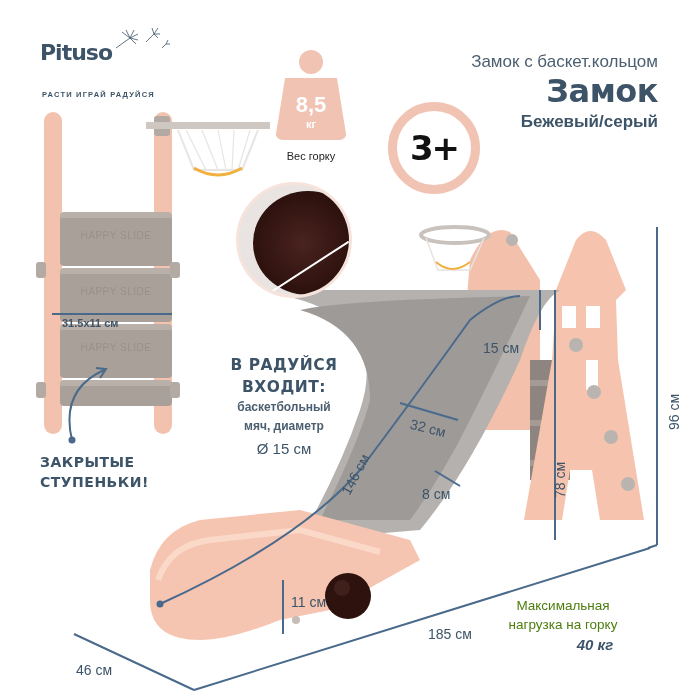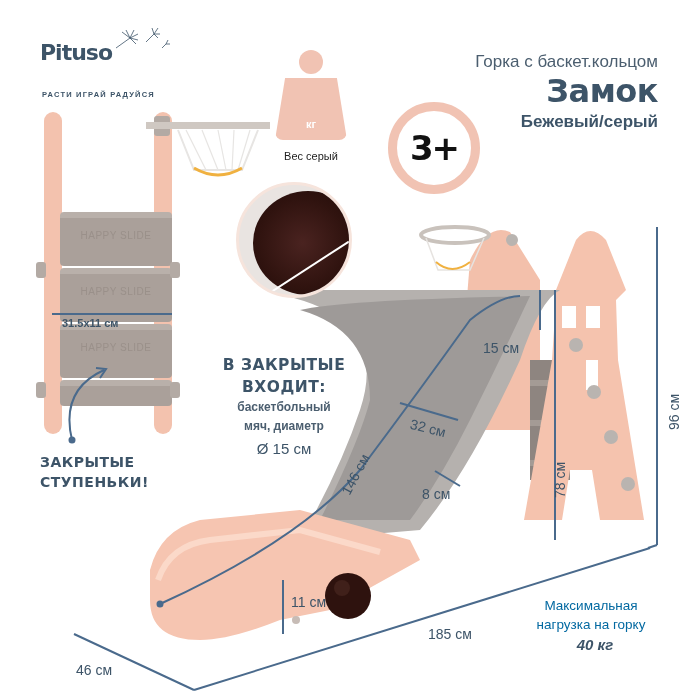--- a/index.html
+++ b/index.html
@@ -47,21 +47,21 @@
 
   .closed-steps { left: 40px; top: 452px; width: 150px; text-align: left; font-family: "DejaVu Sans", sans-serif; font-weight: bold; font-size: 14px; line-height: 20px; color: #3d5468; letter-spacing: 0.5px; }
 
   
   .kit-title { left: 200px; top: 354px; width: 168px; text-align: center; font-family: "DejaVu Sans", sans-serif; font-weight: bold; font-size: 15.5px; line-height: 22px; color: #3d5468; letter-spacing: 0.5px; }
   .kit-desc { left: 200px; top: 398px; width: 168px; text-align: center; font-size: 12px; font-weight: bold; line-height: 19px; color: #4b5e6f; }
   .kit-diam { left: 200px; top: 440px; width: 168px; text-align: center; font-size: 15px; color: #3d5468; }
 
   
   .dim { font-size: 14px; color: #3d5468; white-space: nowrap; }
-  .load-label { left: 516px; top: 596px; width: 150px; text-align: center; font-size: 13.5px; color: #0369a1; line-height: 19px; }
+  .load-label { left: 488px; top: 596px; width: 150px; text-align: center; font-size: 13.5px; color: #4d7c0f; line-height: 19px; }
   .load-value { left: 520px; top: 636px; width: 150px; text-align: center; font-size: 15px; font-weight: bold; color: #3d5468; font-style: italic; }
 
   svg.scene { position: absolute; left: 0; top: 0; }
 </style>
 </head>
 <body>
 
 <div class="abs logo">
   <svg class="dandelion" width="80" height="30" viewBox="0 0 80 30">
     <g stroke="#3d5468" stroke-width="0.8" fill="none">
@@ -79,30 +79,31 @@
         <line x1="54" y1="6" x2="58" y2="10"></line>
       <line x1="62" y1="20" x2="66" y2="16"></line>
         <line x1="66" y1="16" x2="68" y2="12"></line>
         <line x1="66" y1="16" x2="70" y2="16"></line>
     </g>
   </svg>
   <div class="logo-word">Pituso</div>
   <div class="logo-tag">РАСТИ ИГРАЙ РАДУЙСЯ</div>
 </div>
 
-<div class="abs subtitle">Горка с баскет.кольцом</div>
+<div class="abs subtitle">Замок с баскет.кольцом</div>
 <div class="abs title">Замок</div>
 <div class="abs color-name">Бежевый/серый</div>
 
 <div class="abs weight">
   <div class="weight-knob"></div>
   <div class="weight-body"></div>
+  <div class="weight-num">8,5</div>
   <div class="weight-unit">кг</div>
 </div>
-<div class="abs weight-caption">Вес серый</div>
+<div class="abs weight-caption">Вес горку</div>
 
 <div class="abs age">
   <span>3+</span>
 </div>
 
 <svg class="scene" width="700" height="700" viewBox="0 0 700 700">
 
   <g>
     <path d="M462 360 L470 260 Q488 222 510 232 L540 280 L540 430 L470 430 Z" fill="#f3c0ab"></path>
     <circle cx="512" cy="240" r="6" fill="#b9b4b0"></circle>
@@ -213,21 +214,21 @@
   <path d="M36 8 L46 9 L40 18" fill="none" stroke="#4a6a8c" stroke-width="2"></path>
   <circle cx="12" cy="80" r="3.5" fill="#4a6a8c"></circle>
 </svg>
 
 <div class="abs closed-steps">
   <div>ЗАКРЫТЫЕ</div>
   <div>СТУПЕНЬКИ!</div>
 </div>
 
 <div class="abs kit-title">
-  <div>В ЗАКРЫТЫЕ</div>
+  <div>В РАДУЙСЯ</div>
   <div>ВХОДИТ:</div>
 </div>
 <div class="abs kit-desc">
   <div>баскетбольный</div>
   <div>мяч, диаметр</div>
 </div>
 <div class="abs kit-diam">Ø 15 см</div>
 
 <div class="abs dim" style="left:483px;top:340px;">15 см</div>
 <div class="abs dim" style="left:410px;top:420px;transform:rotate(14deg);">32 см</div>

